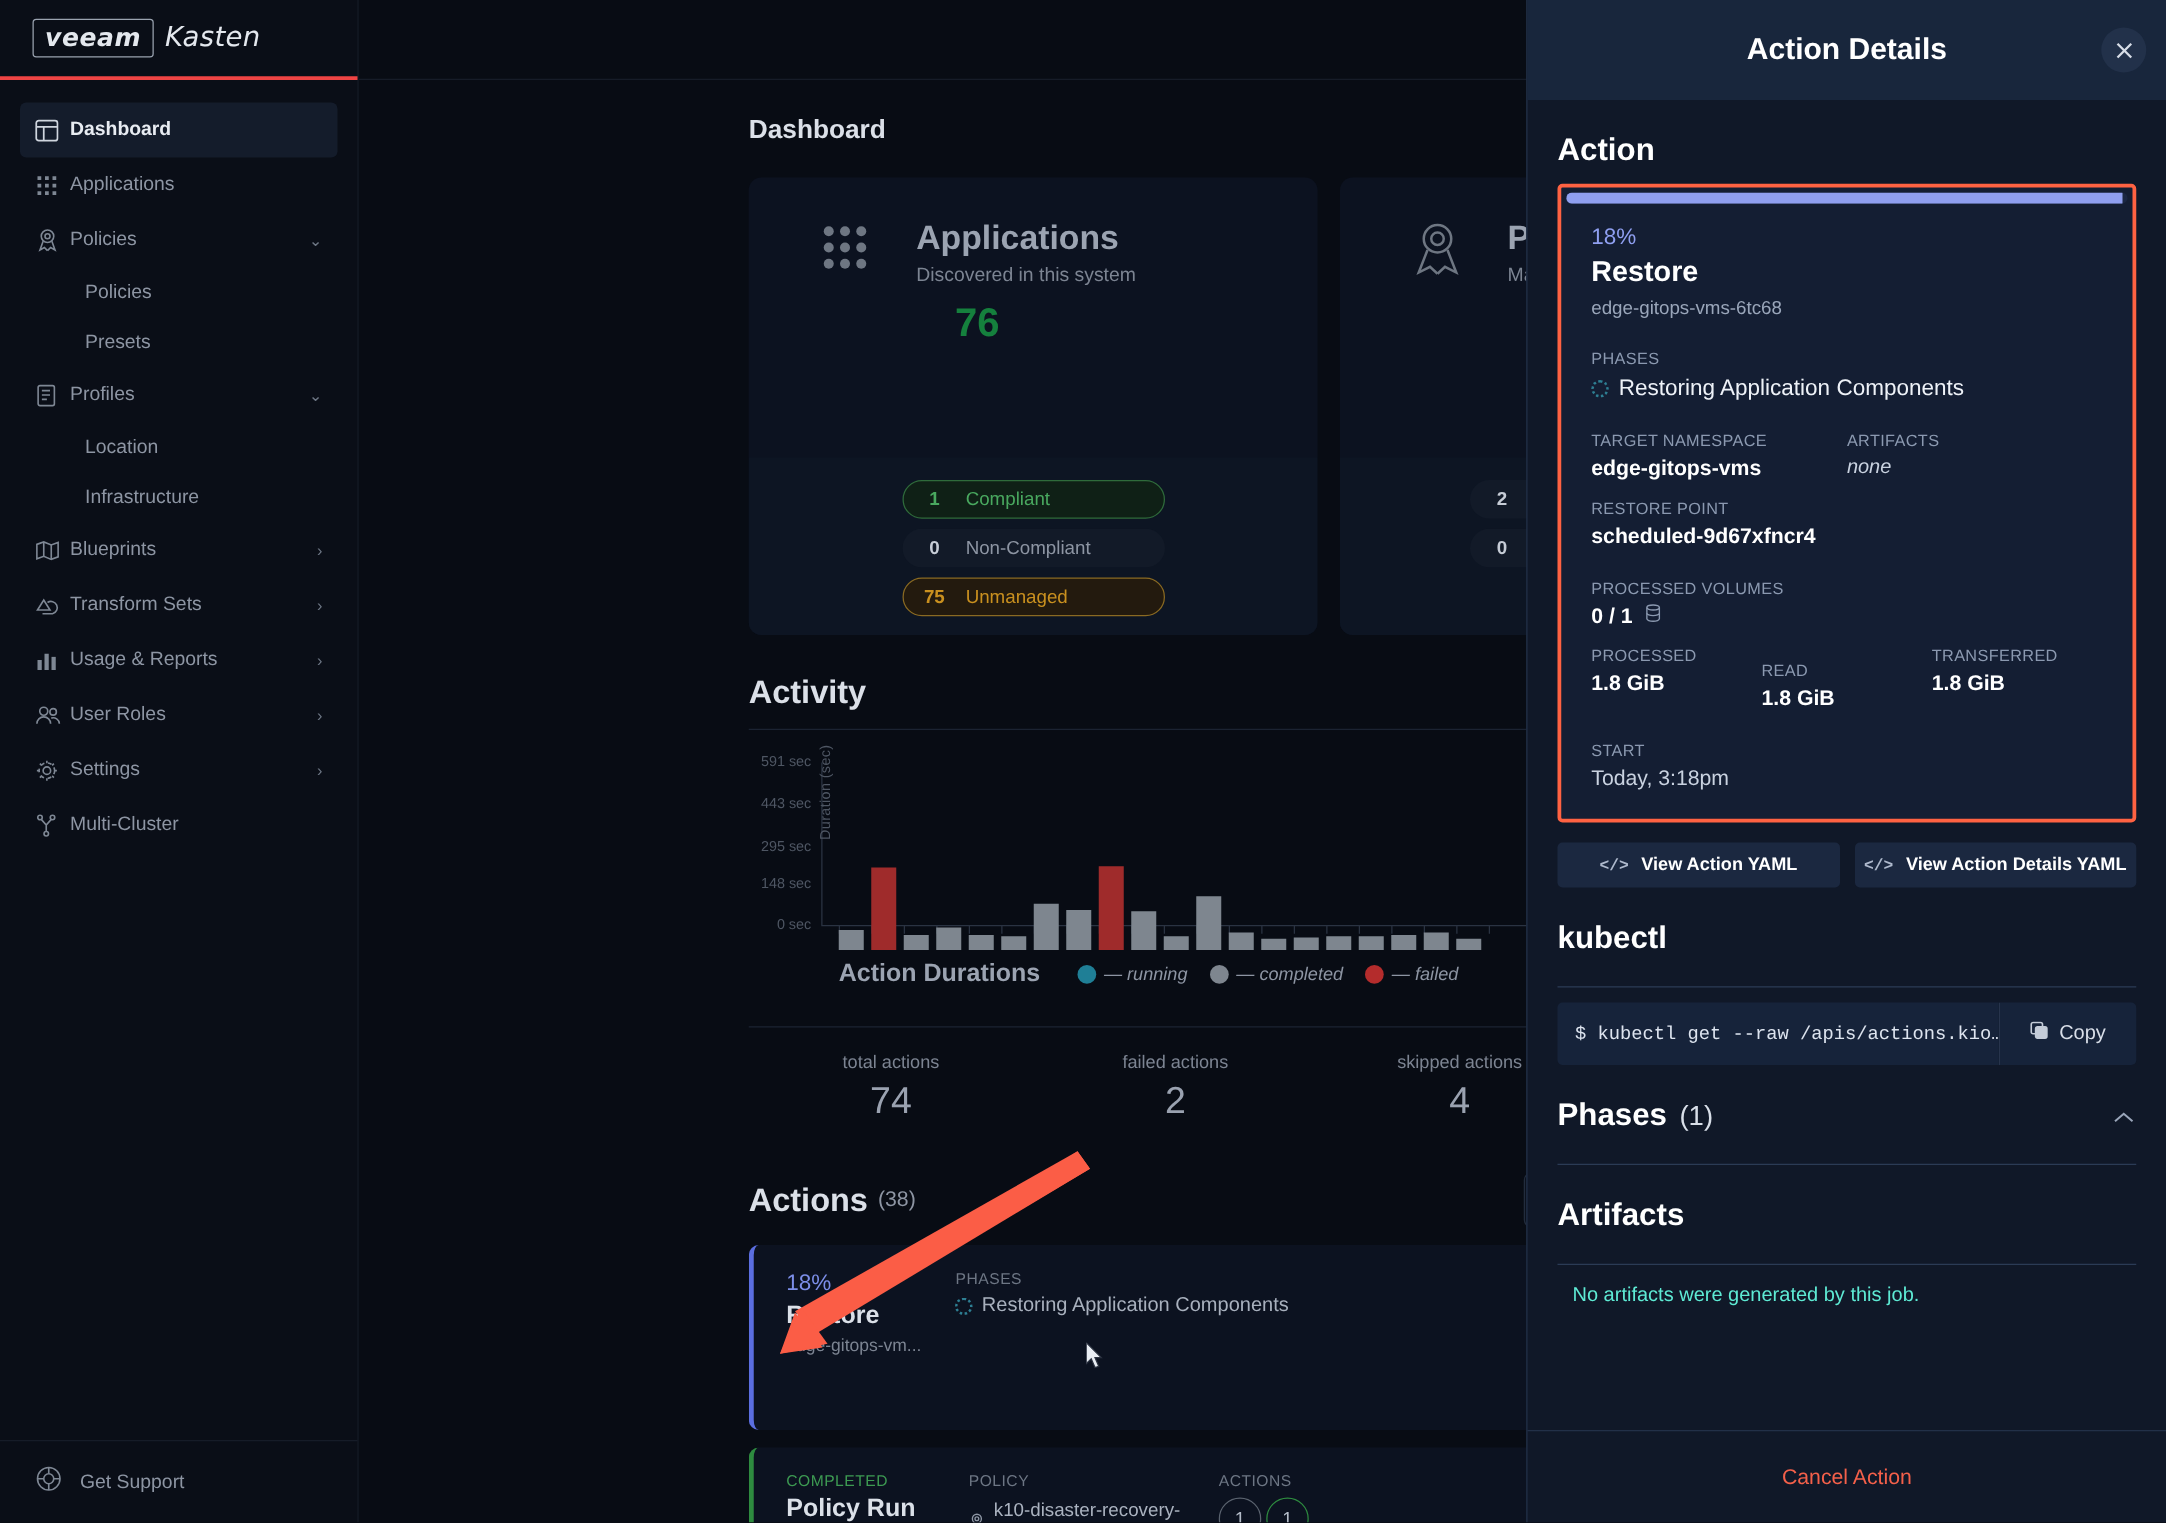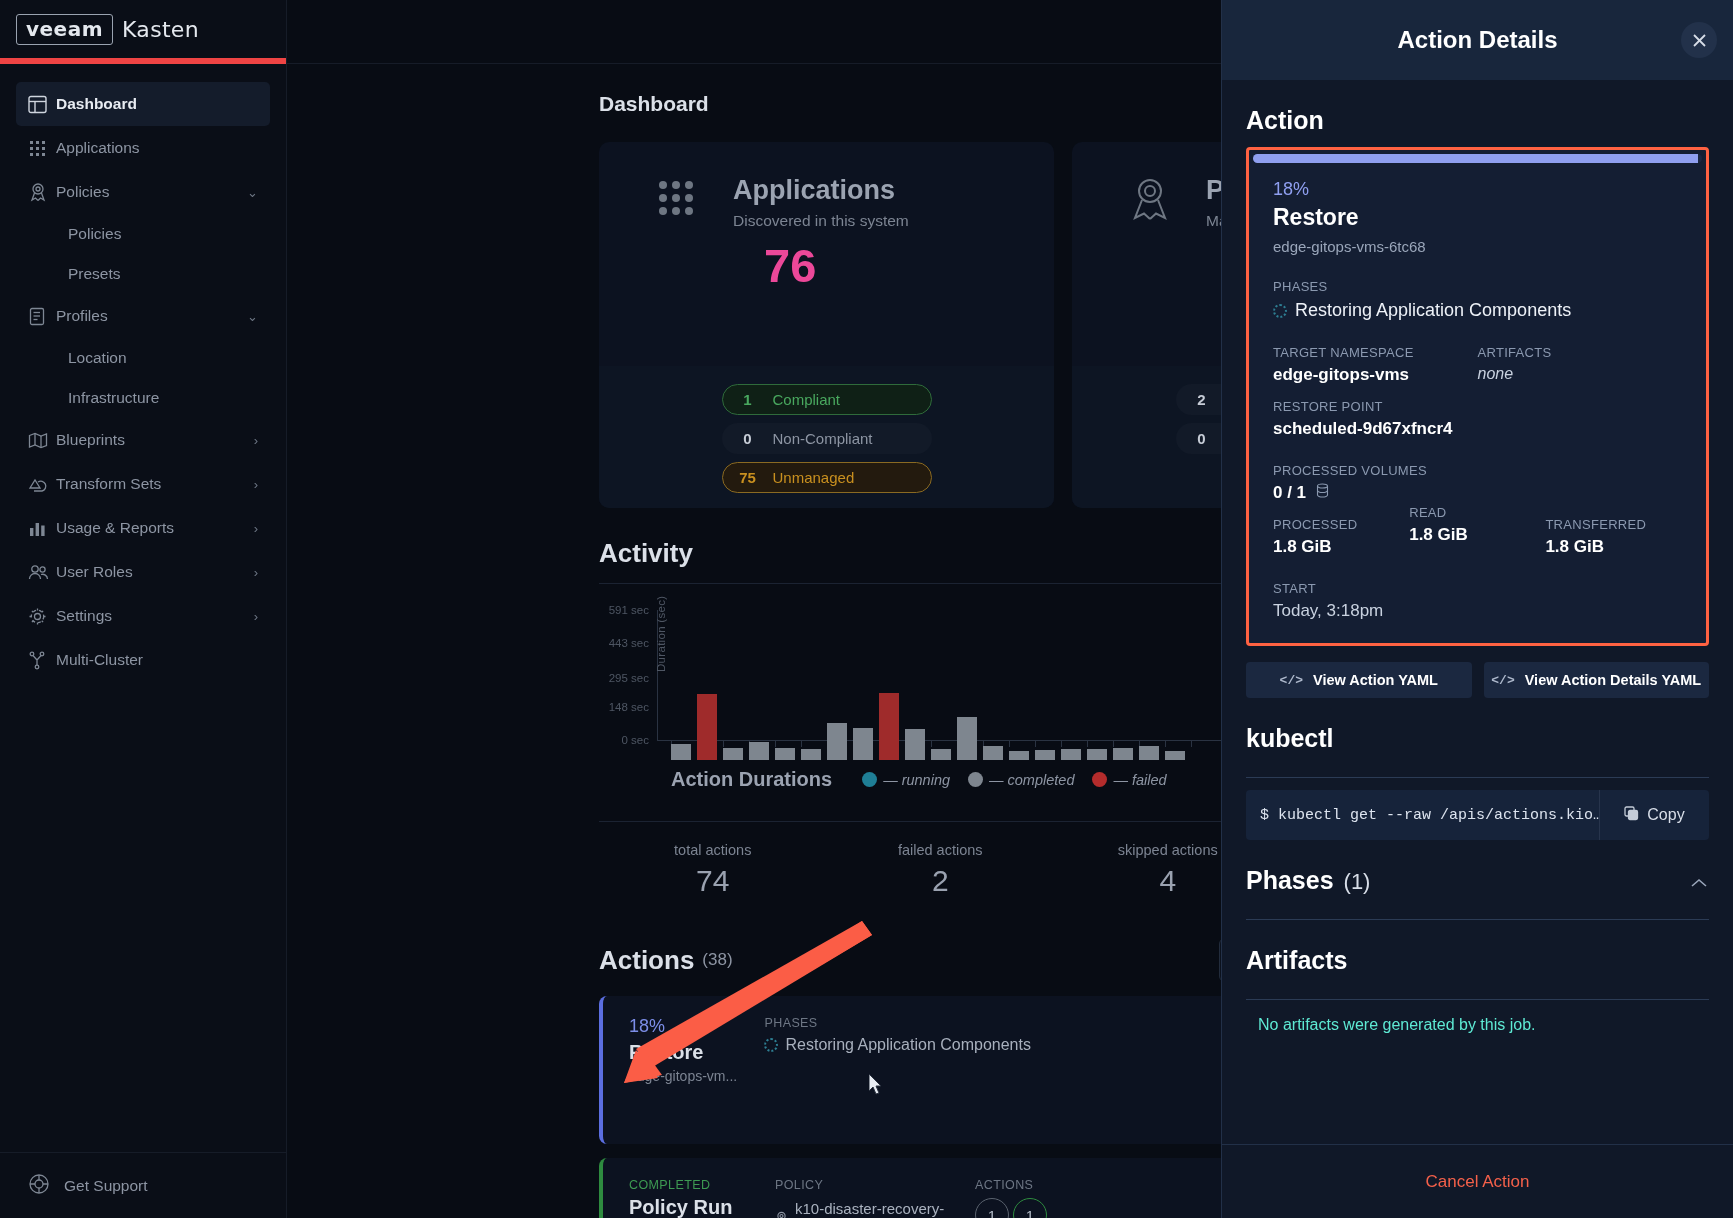--- a/index.html
+++ b/index.html
@@ -16,22 +16,23 @@
   .sidebar {
     width: 287px; height: 1218px;
     background: #0a0e17;
     border-right: 1px solid #161c28;
     display: flex; flex-direction: column;
     flex: 0 0 287px;
   }
   .brand {
     height: 64px; flex: 0 0 64px;
     display: flex; align-items: center;
-    padding-left: 16px;
-    border-bottom: 6px solid #ef4444;
+    padding-left: 26px;
+    border-bottom: 3px solid #ef4444;
+    font-style: italic;
   }
   .brand-veeam {
     border: 1.6px solid #9aa3b0;
     border-radius: 3px;
     padding: 2px 9px 3px 9px;
     font-size: 20px; letter-spacing: .5px;
     color: #e4e8ee; font-weight: 600;
     font-family: "DejaVu Sans", sans-serif;
   }
   .brand-kasten {
@@ -69,21 +70,21 @@
   .cards { display:flex; gap: 18px; padding: 26px 0 0 312px; }
   .card {
     width: 455px; height: 366px;
     background: #0c1220; border-radius: 10px;
     display:flex; flex-direction:column; overflow:hidden;
   }
   .card-top { padding: 34px 0 0 56px; flex: 0 0 auto; height: 224px; }
   .card-head { display:flex; align-items:flex-start; gap: 34px; }
   .card-title { font-size: 27px; font-weight: 700; color:#9ba3b1; line-height: 1.1; }
   .card-sub { font-size: 15.5px; color:#7c8492; margin-top: 6px; }
-  .card-num { font-size: 47px; font-weight: 700; color:#ec4899; margin: 12px 0 0 109px; line-height: 1; }
+  .card-num { font-size: 32px; font-weight: 700; color:#15803d; margin: 12px 0 0 109px; line-height: 1; }
   .card-foot { flex: 1 1 auto; background: #0d1523; padding-top: 18px; }
   .pill {
     display:flex; align-items:center; width: 210px; height: 31px;
     margin: 0 auto 8px auto; border-radius: 16px;
     background: #121a28; border: 1px solid transparent;
     font-size: 15px;
   }
   .pill .n { width: 50px; text-align:center; font-weight:700; }
   .pill.green { background:#0f2016; border-color:#2f6b3b; }
   .pill.green .n, .pill.green .t { color:#49a85f; }
@@ -714,21 +715,21 @@
                 </svg>
             </span>
           </div>
 
           <div class="grid3">
             <div>
               <div class="fl" style="margin-top:14px">PROCESSED</div>
               <div class="fv">1.8 GiB</div>
             </div>
             <div>
-              <div class="fl" style="margin-top:2px">READ</div>
+              <div class="fl" style="margin-top:26px">READ</div>
               <div class="fv">1.8 GiB</div>
             </div>
             <div>
               <div class="fl" style="margin-top:14px">TRANSFERRED</div>
               <div class="fv">1.8 GiB</div>
             </div>
           </div>
 
           <div class="fl">START</div>
           <div class="fv reg">Today, 3:18pm</div>

